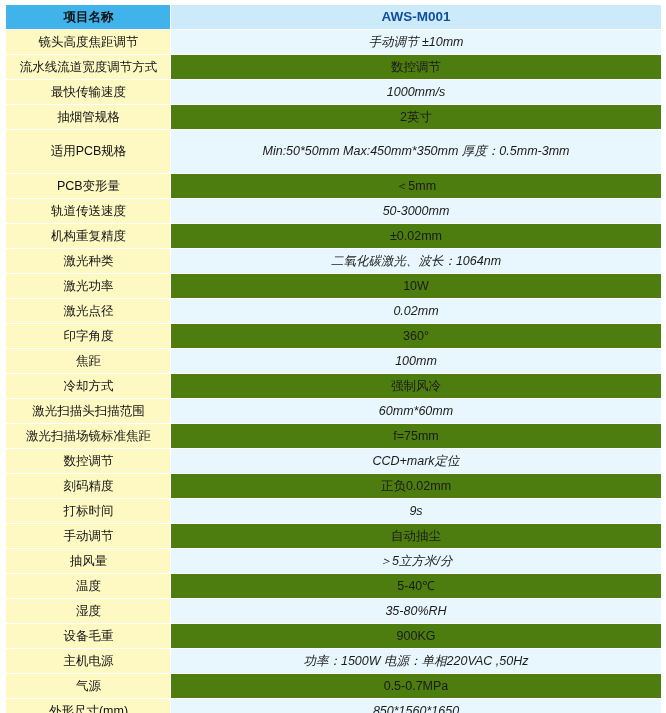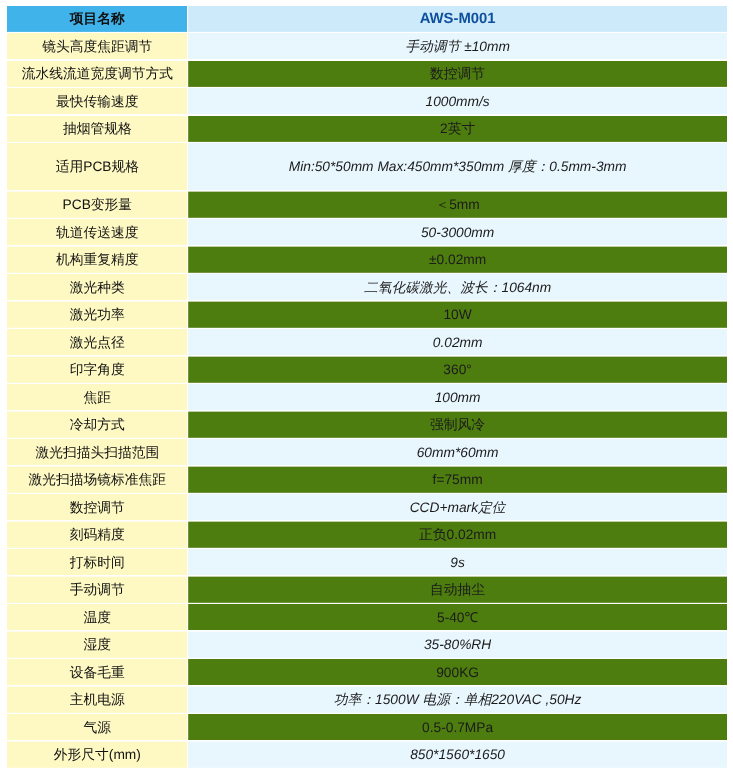--- a/index.html
+++ b/index.html
@@ -135,20 +135,24 @@
         <td class="value">正负0.02mm</td>
       </tr>
       <tr class="even">
         <td class="label">打标时间</td>
         <td class="value">9s</td>
       </tr>
       <tr class="odd">
         <td class="label">手动调节</td>
         <td class="value">自动抽尘</td>
       </tr>
+      <tr class="even">
+        <td class="label">抽风量</td>
+        <td class="value">＞5立方米/分</td>
+      </tr>
       <tr class="odd">
         <td class="label">温度</td>
         <td class="value">5-40℃</td>
       </tr>
       <tr class="even">
         <td class="label">湿度</td>
         <td class="value">35-80%RH</td>
       </tr>
       <tr class="odd">
         <td class="label">设备毛重</td>

